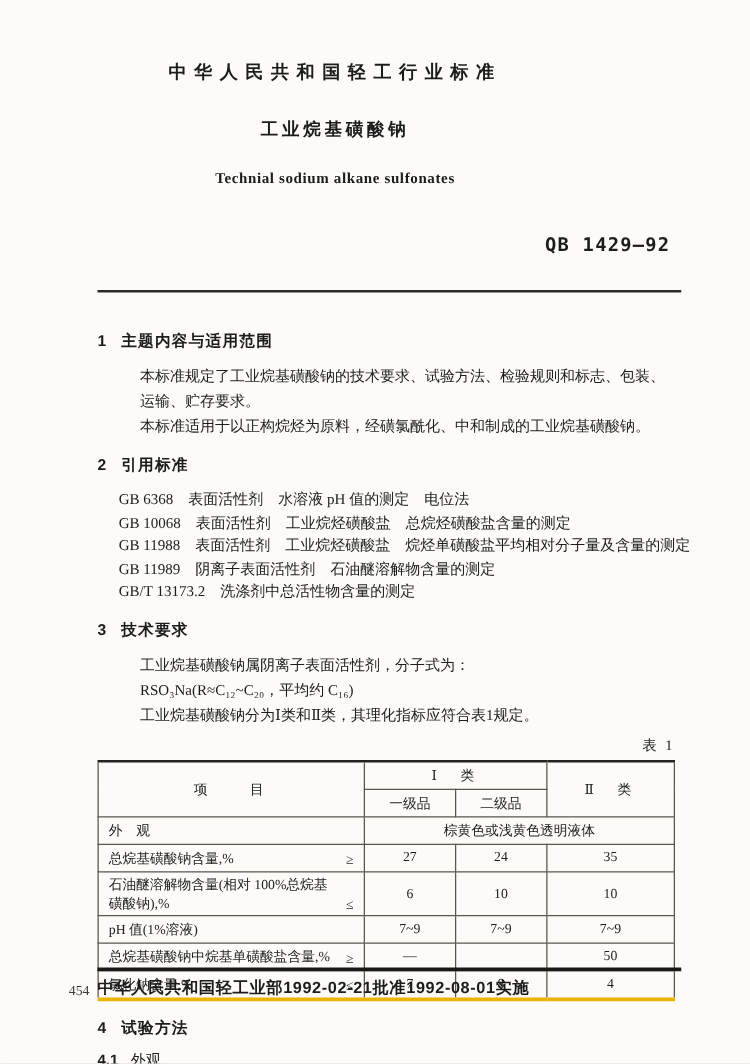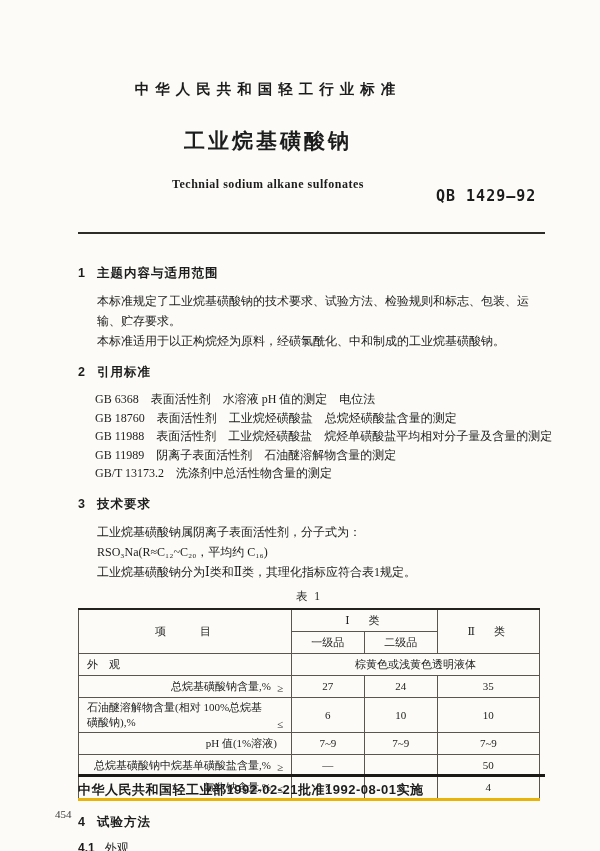--- a/index.html
+++ b/index.html
@@ -4,73 +4,73 @@
 <style>
   html,body { margin:0; padding:0; background:#e8e6e0; }
   .page {
     position:relative; width:600px; height:851px; margin:0 auto;
     background:#fcfbf7; color:#1c1c1c; overflow:hidden;
     font-family:"Liberation Serif","DejaVu Serif",serif;
     box-shadow:0 0 6px rgba(0,0,0,.25);
   }
   .header-wrap { position:absolute; left:78px; top:0; width:380px; text-align:center; }
   .std-type {
-    margin-top:80px; font-family:"Liberation Sans","DejaVu Sans",sans-serif;
+    margin-top:48px; font-family:"Liberation Sans","DejaVu Sans",sans-serif;
     font-weight:bold; font-size:14.5px; letter-spacing:6px; white-space:nowrap;
   }
   .title-cn {
     margin-top:28px; font-family:"Liberation Sans","DejaVu Sans",sans-serif;
-    font-weight:bold; font-size:21px; letter-spacing:3px;
+    font-weight:bold; font-size:14px; letter-spacing:3px;
   }
   .title-en { margin-top:22px; font-weight:bold; font-size:12px; letter-spacing:.5px; }
   .qb-no {
     position:absolute; left:436px; top:187px;
     font-family:"DejaVu Sans Mono","Liberation Mono",monospace;
     font-weight:bold; font-size:15px; letter-spacing:1px; white-space:nowrap;
   }
   .rule-top { position:absolute; left:78px; top:232px; width:467px; height:2px; background:#2e2c28; }
 
   .main { position:absolute; left:78px; top:252px; width:462px; }
   .sec-heading {
     font-family:"Liberation Sans","DejaVu Sans",sans-serif;
     font-weight:bold; font-size:12.5px; margin:13px 0 9px 0; letter-spacing:1px;
   }
   .sec-heading .sec-no { margin-right:12px; letter-spacing:0; }
-  .body-text { margin:0 0 0 19px; font-size:12px; line-height:20px; }
+  .body-text { margin:0 0 0 34px; font-size:12px; line-height:20px; }
   .refs { margin-left:17px; font-size:12px; line-height:18.5px; }
   .refline { white-space:nowrap; }
-  .tbl-caption { text-align:center; font-size:11.5px; margin:7px 0 4px 0; letter-spacing:2px; }
+  .tbl-caption { text-align:right; font-size:11.5px; margin:7px 0 4px 0; letter-spacing:2px; }
 
   table.t1 { width:100%; border-collapse:collapse; font-size:11px; table-layout:fixed; }
   table.t1 td {
     border:1px solid #5a564e; padding:2px 8px; height:17px; vertical-align:middle;margin-top:28px;
   }
   table.t1 tr.outer-top td { border-top:2px solid #24221e; }
   table.t1 tr.outer-bottom td { border-bottom:3px solid #eab308; }
   table.t1 .c-item { width:42.5%; }
   table.t1 .c-g1 { width:20%; }
   table.t1 .c-g2 { width:19%; }
   table.t1 .c-cls2 { width:18.5%; }
   table.t1 .center { text-align:center; }
-  table.t1 .item-flex { display:flex; justify-content:flex-end; align-items:flex-end; }
+  table.t1 .item-flex { display:flex; justify-content:space-between; align-items:flex-end; }
   table.t1 .sign { margin-left:6px; }
   table.t1 .hdr { letter-spacing:4px; text-align:center; }
 
   .sub-heading { font-family:"Liberation Sans","DejaVu Sans",sans-serif; font-weight:bold; font-size:12px; margin:9px 0 6px 0; }
   .sub-heading .sec-no { margin-right:10px; }
   .sub-heading .plain { font-weight:normal; font-family:"Liberation Serif","DejaVu Serif",serif; }
 
   .rule-bottom { position:absolute; left:78px; top:774px; width:467px; height:3px; background:#1a1915; }
   .footer-row {
     position:absolute; left:78px; top:781px; width:467px;
     display:flex; justify-content:flex-start;
     font-family:"Liberation Sans","DejaVu Sans",sans-serif;
     font-weight:bold; font-size:13px; letter-spacing:.5px;
   }
-  .page-num { position:absolute; left:55px; top:808px; font-size:11px; color:#3a3a3a; }
+  .page-num { position:absolute; left:55px; top:787px; font-size:11px; color:#3a3a3a; }
 </style>
 </head>
 <body>
 
 <div class="page">
 
   <div class="header-wrap">
     <div class="std-type">中华人民共和国轻工行业标准</div>
     <div class="title-cn">工业烷基磺酸钠</div>
     <div class="title-en">Technial sodium alkane sulfonates</div>
@@ -84,21 +84,21 @@
       <span class="sec-no">1</span><span>主题内容与适用范围</span>
     </div>
     <p class="body-text">本标准规定了工业烷基磺酸钠的技术要求、试验方法、检验规则和标志、包装、运输、贮存要求。</p>
     <p class="body-text">本标准适用于以正构烷烃为原料，经磺氯酰化、中和制成的工业烷基磺酸钠。</p>
 
     <div class="sec-heading">
       <span class="sec-no">2</span><span>引用标准</span>
     </div>
     <div class="refs">
       <div class="refline">GB 6368　表面活性剂　水溶液 pH 值的测定　电位法</div>
-      <div class="refline">GB 18760　表面活性剂　工业烷烃磺酸盐　总烷烃磺酸盐含量的测定</div>
+      <div class="refline">GB 10068　表面活性剂　工业烷烃磺酸盐　总烷烃磺酸盐含量的测定</div>
       <div class="refline">GB 11988　表面活性剂　工业烷烃磺酸盐　烷烃单磺酸盐平均相对分子量及含量的测定</div>
       <div class="refline">GB 11989　阴离子表面活性剂　石油醚溶解物含量的测定</div>
       <div class="refline">GB/T 13173.2　洗涤剂中总活性物含量的测定</div>
     </div>
 
     <div class="sec-heading">
       <span class="sec-no">3</span><span>技术要求</span>
     </div>
     <p class="body-text">工业烷基磺酸钠属阴离子表面活性剂，分子式为：</p>
     <p class="body-text">RSO₃Na(R≈C₁₂~C₂₀，平均约 C₁₆)</p>

